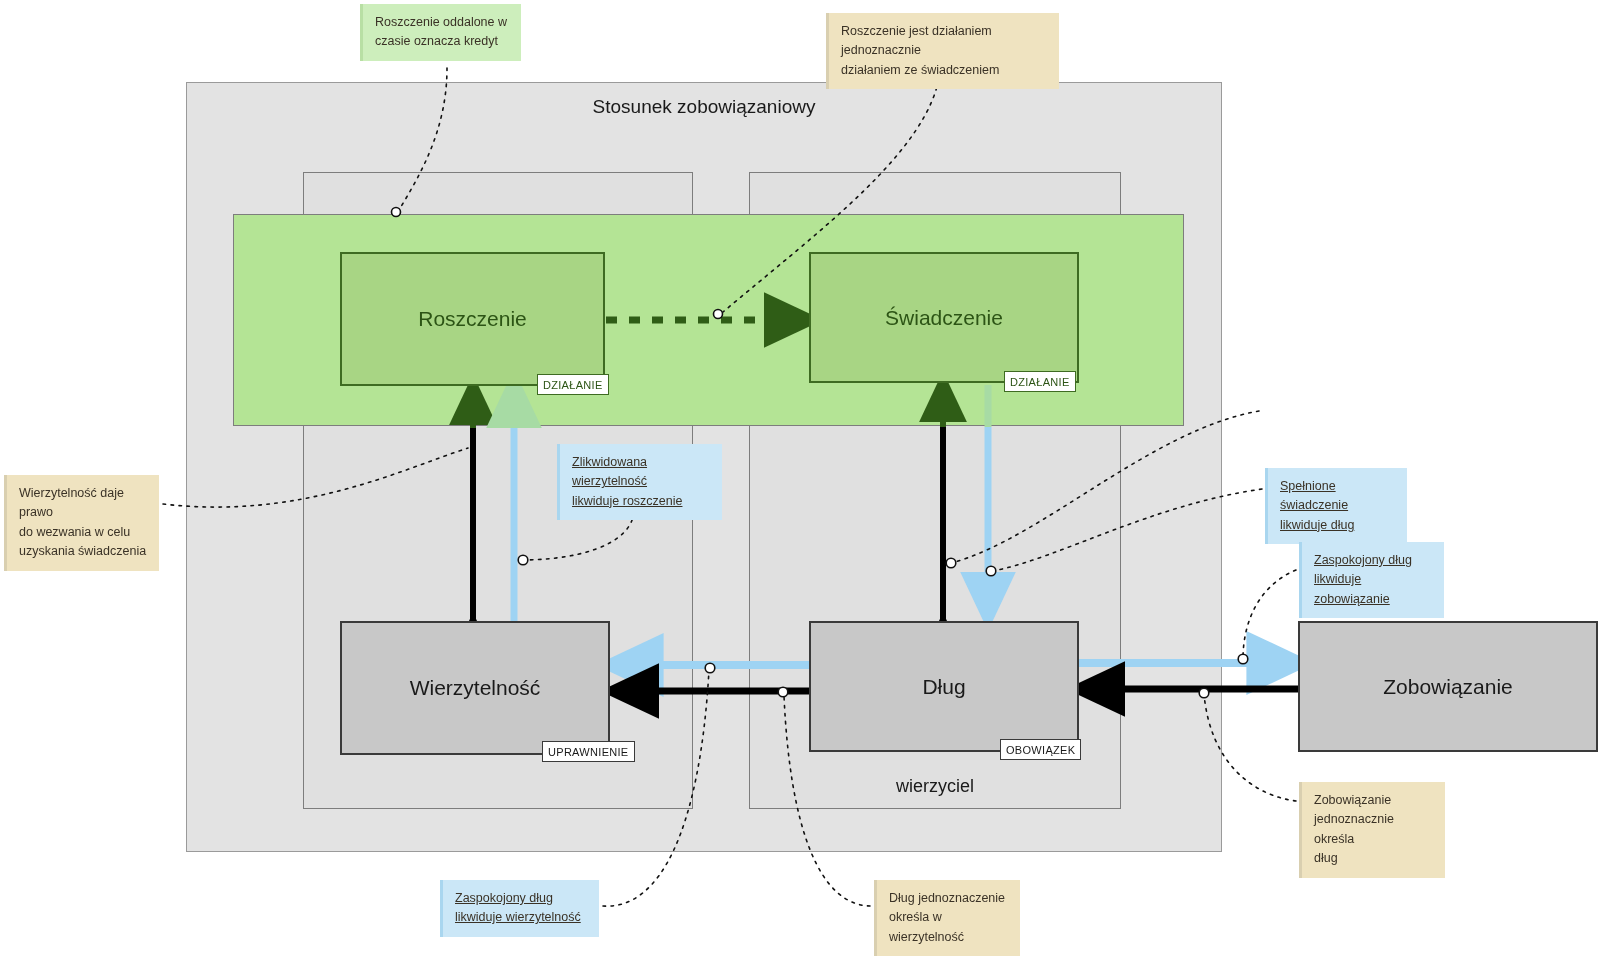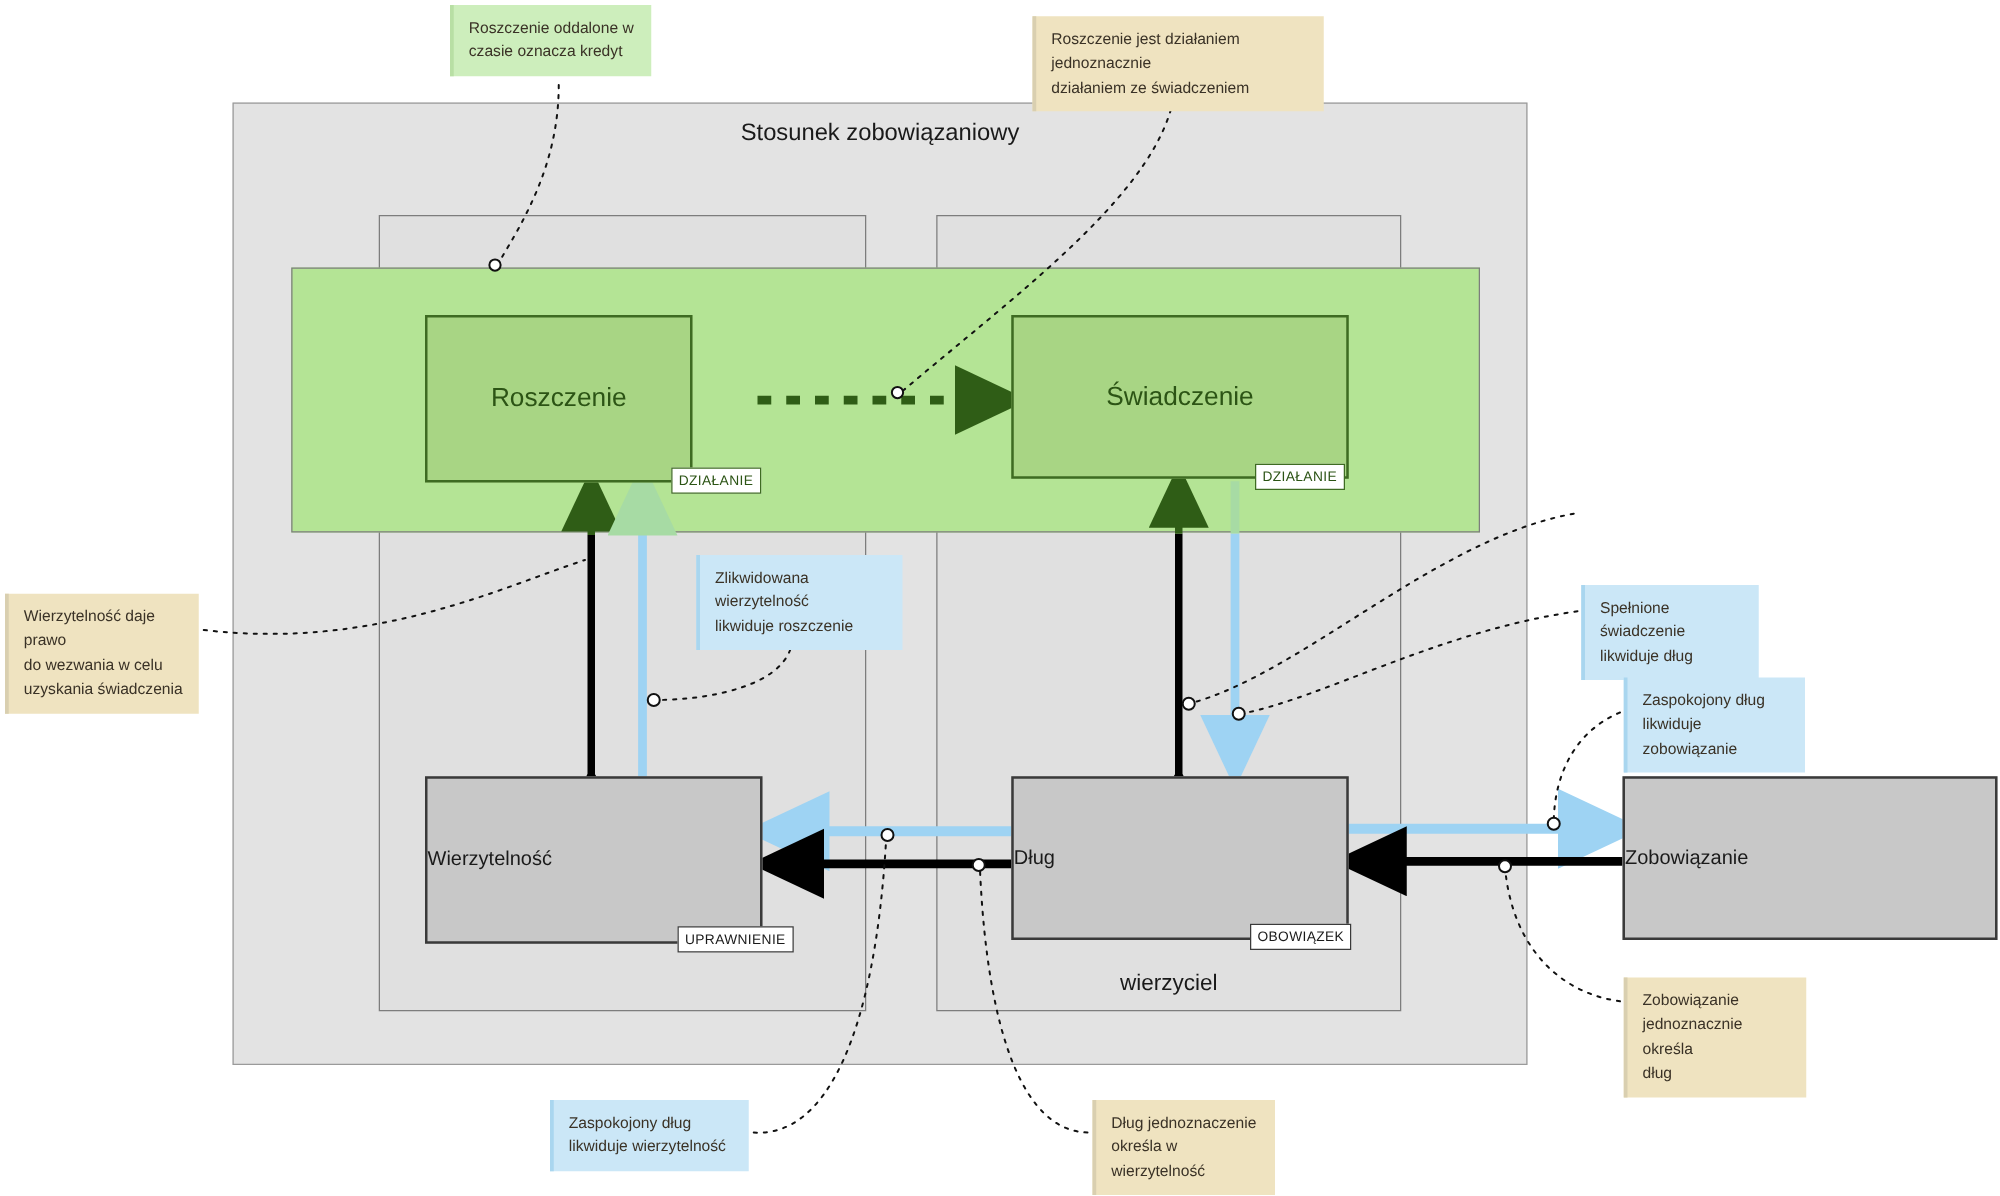--- a/index.html
+++ b/index.html
@@ -58,29 +58,30 @@
   
   .node {
     border: 2px solid #3e6b22;
     background: #a8d584;
     display: flex;
     align-items: center;
     justify-content: center;
     font-size: 21px;
     color: #2c5415;
   }
-  .node-roszczenie { left: 340px; top: 252px; width: 214px; height: 134px; justify-content: center; }
+  .node-roszczenie { left: 340px; top: 252px; width: 265px; height: 134px; justify-content: center; }
   .node-swiadczenie{ left: 809px; top: 252px; width: 270px; height: 131px; }
 
   .node-gray {
     border: 2px solid #3a3a3a;
     background: #c8c8c8;
     display: flex;
     align-items: center;
-    font-size: 16px;
+    justify-content: center;
+    font-size: 21px;
     color: #1a1a1a;
   }
   .node-wierzytelnosc { left: 340px; top: 621px; width: 270px; height: 134px; }
   .node-dlug          { left: 809px; top: 621px; width: 270px; height: 131px; }
   .node-zobowiazanie  { left: 1298px; top: 621px; width: 300px; height: 131px; }
 
   
   .tag {
     background: #ffffff;
     font-size: 11px;
@@ -102,21 +103,21 @@
   
   .note {
     font-size: 12.5px;
     line-height: 1.55;
     padding: 9px 11px 9px 12px;
     color: #3a3226;
     white-space: pre-line;
   }
   .note-yellow { background: #efe3c0; border-left: 3px solid #d9cfb0; }
   .note-green  { background: #cdeebc; border-left: 3px solid #b8dfa4; }
-  .note-blue   { background: #cbe7f7; border-left: 3px solid #a9d6ef; }
+  .note-blue   { background: #cbe7f7; border-left: 3px solid #a9d6ef; text-decoration: underline; }
 
   .n1 { left: 360px; top: 4px;  width: 161px; }
   .n2 { left: 826px; top: 13px; width: 233px; }
   .n3 { left: 4px;   top: 475px;width: 155px; }
   .n4 { left: 557px; top: 444px;width: 165px; }
   .n5 { left: 1263px;top: 392px;width: 143px; }
   .n6 { left: 1265px;top: 468px;width: 142px; }
   .n7 { left: 1299px;top: 542px;width: 145px; }
   .n8 { left: 1299px;top: 782px;width: 146px; }
   .n9 { left: 440px; top: 880px;width: 159px; }

